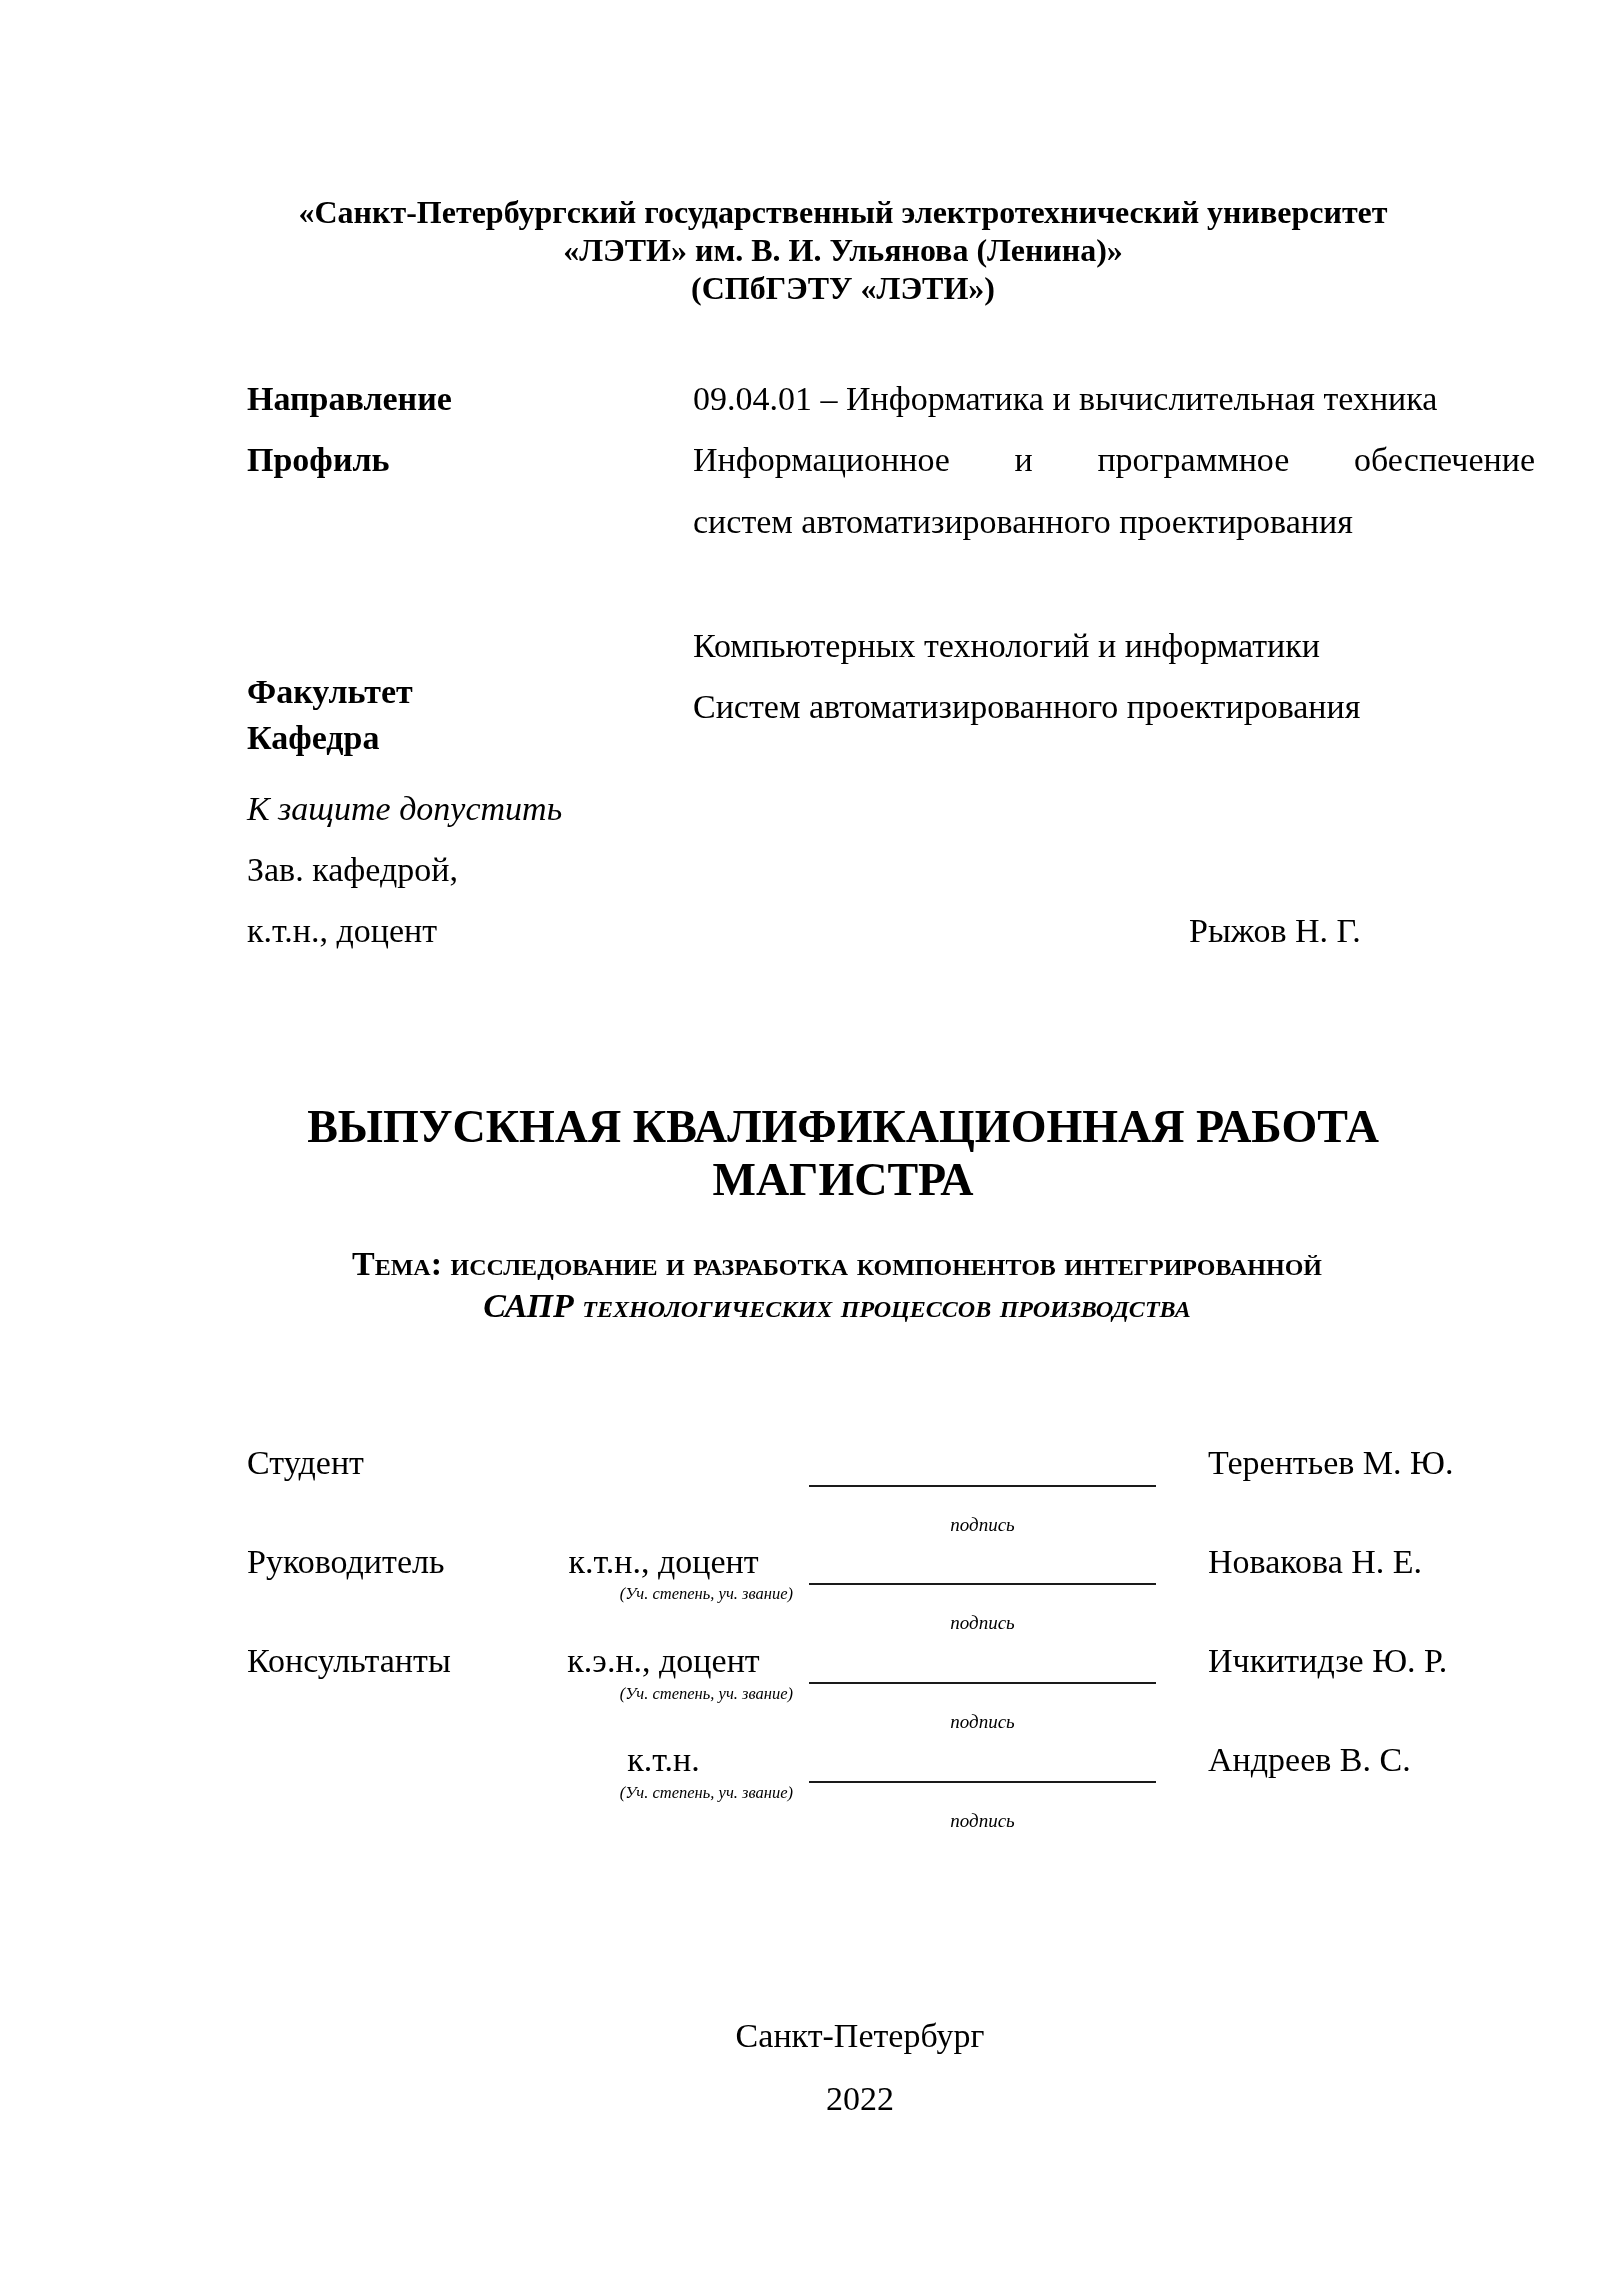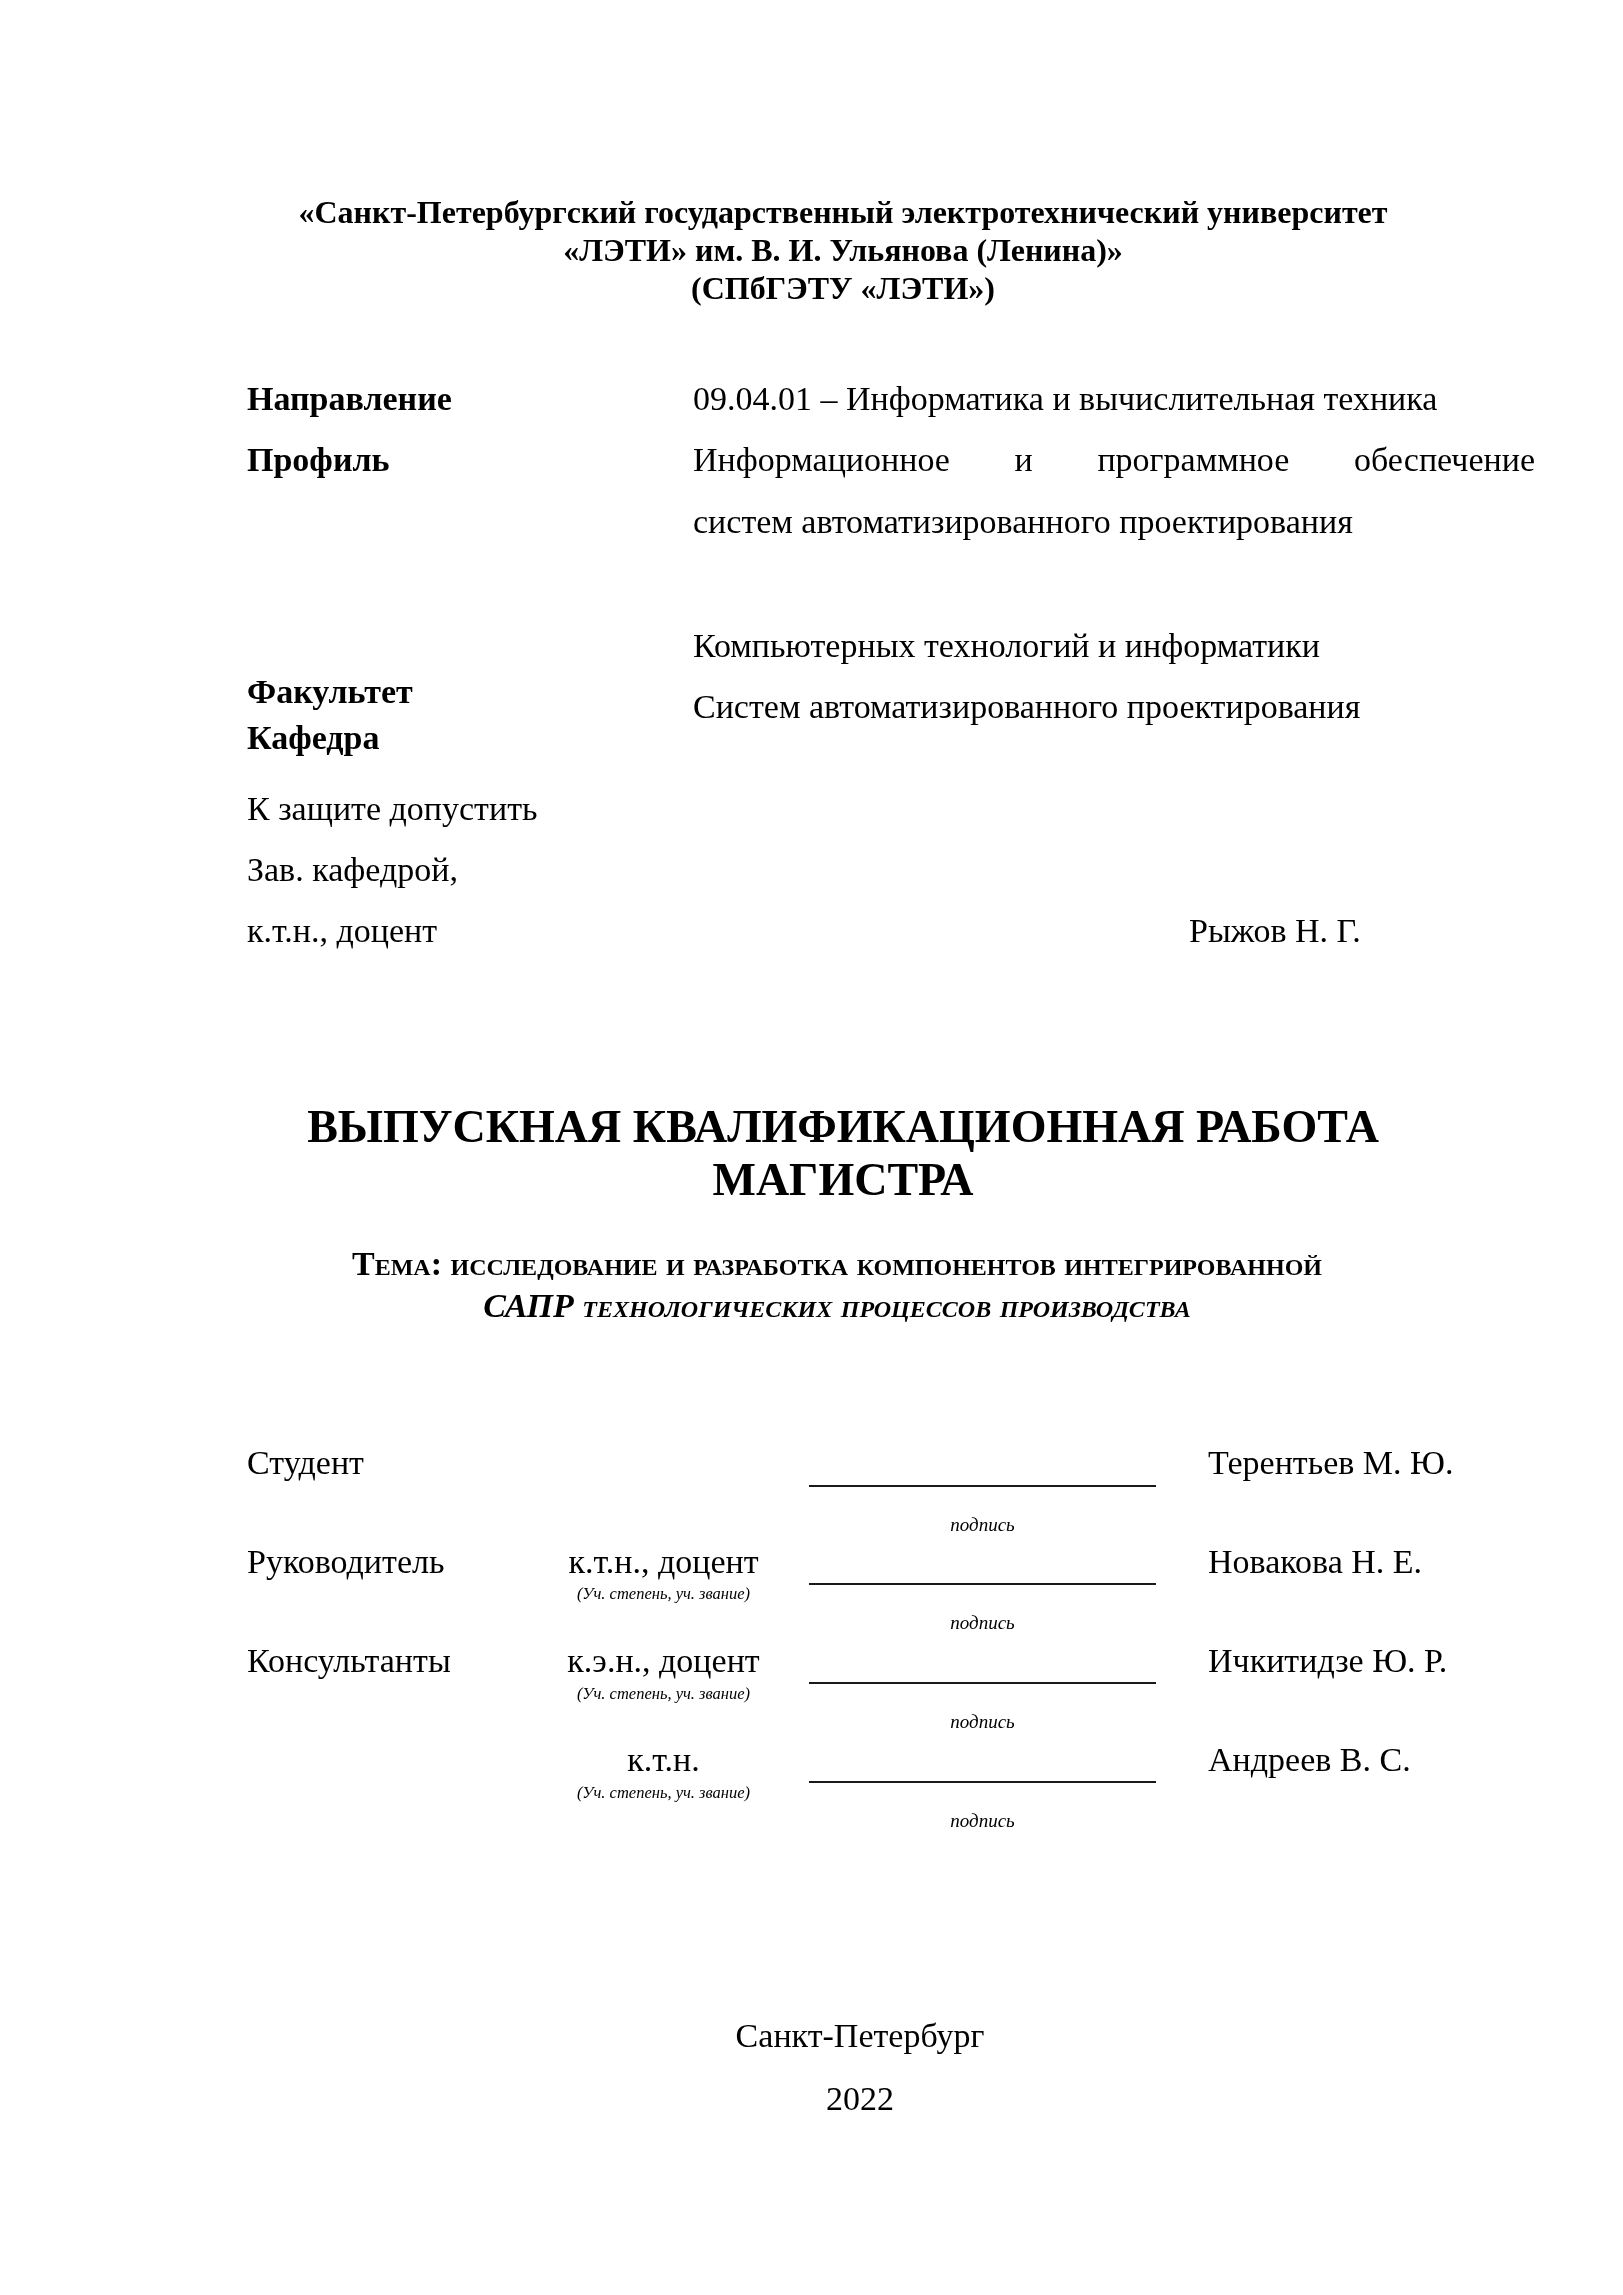--- a/index.html
+++ b/index.html
@@ -60,21 +60,21 @@
     .nowrap { white-space: nowrap; }
 
     
     .approve {
       position: absolute;
       left: 247px;
       font-size: 34px;
       line-height: 39px;
       white-space: nowrap;
     }
-    .italic { }
+    .italic { font-style: italic; }
 
     
     .title {
       position: absolute;
       left: 0; right: 0;
       text-align: center;
       font-weight: bold;
       font-size: 46px;
       line-height: 53px;
       padding-left: 63px;
@@ -107,21 +107,21 @@
       width: 259px;
       text-align: center;
       font-size: 34px;
       line-height: 39px;
       white-space: nowrap;
     }
     .sig-degree-caption {
       position: absolute;
       left: 534px;
       width: 259px;
-      text-align: center;
+      text-align: right;
       font-style: italic;
       font-size: 16.5px;
       line-height: 19px;
       white-space: nowrap;
     }
     .sig-line {
       position: absolute;
       left: 809px;
       width: 347px;
       height: 0;

